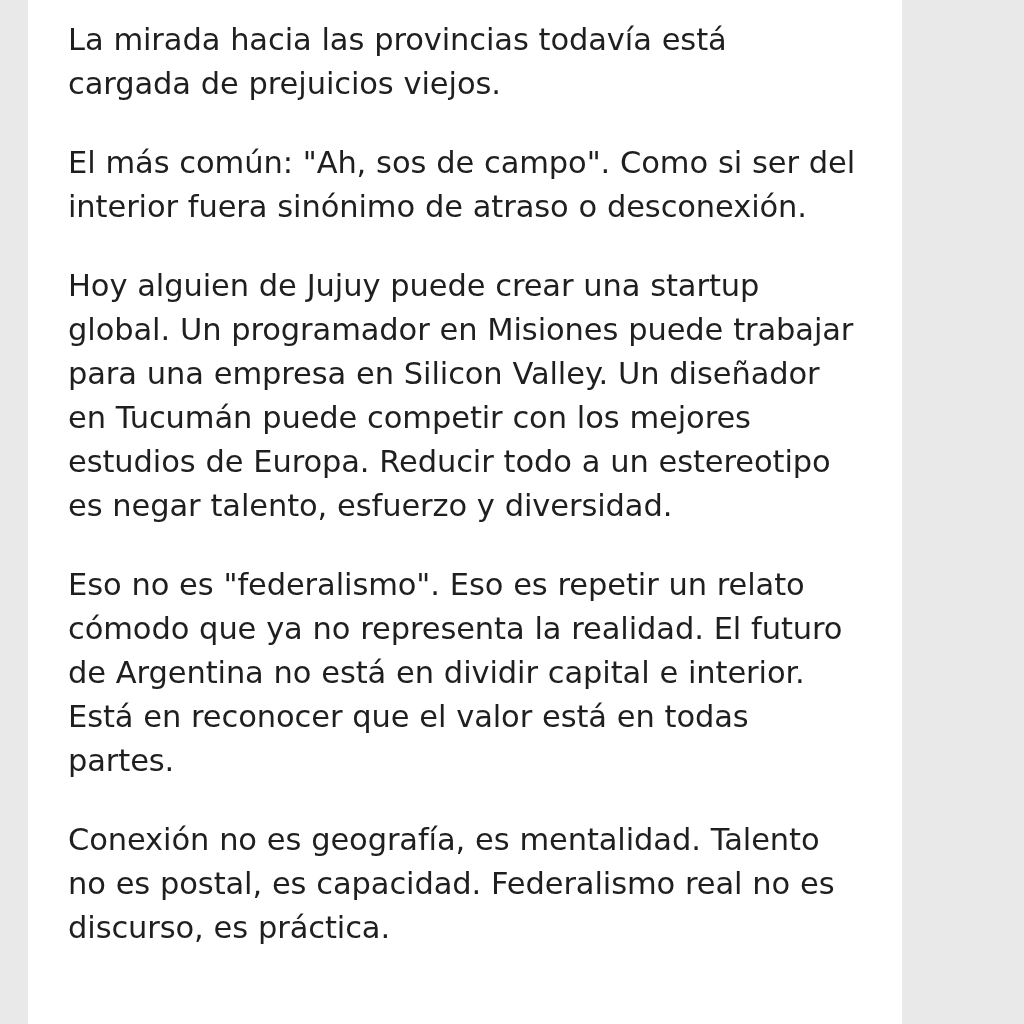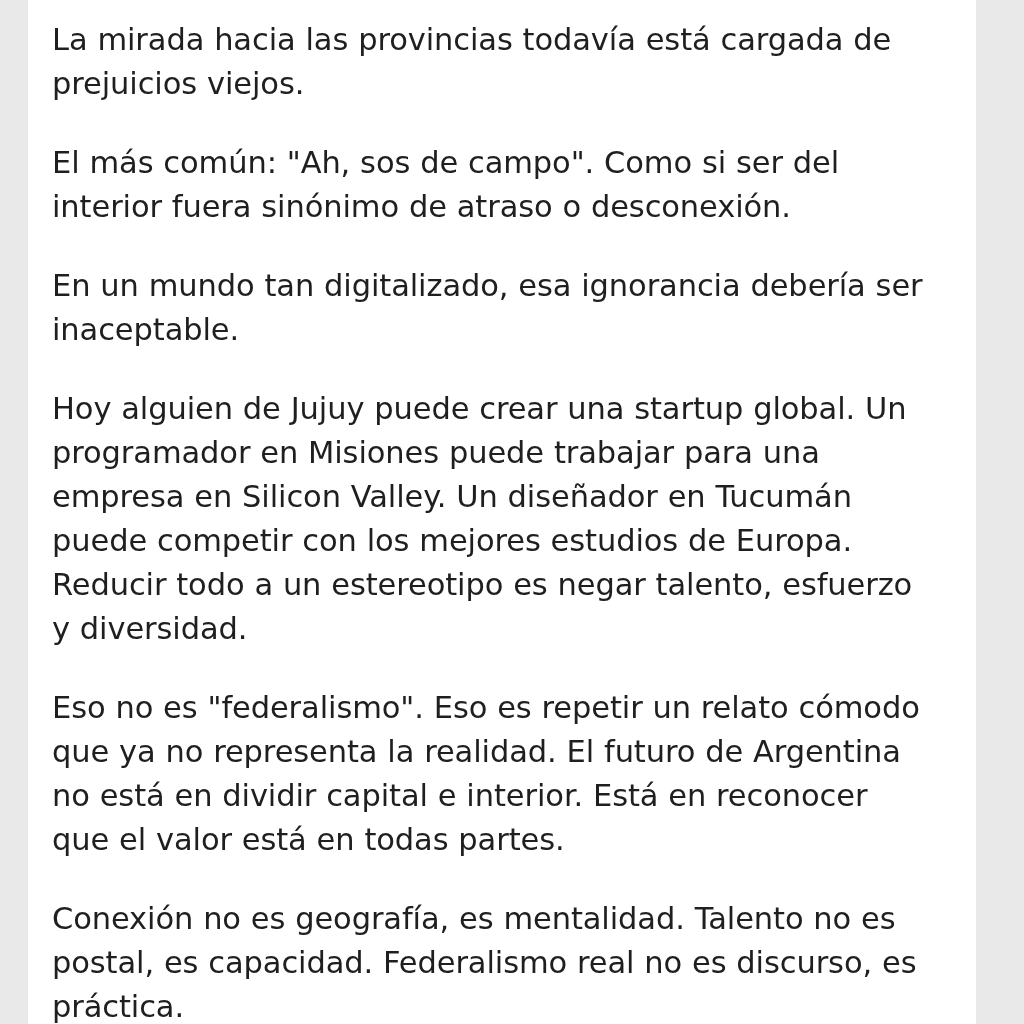--- a/index.html
+++ b/index.html
@@ -33,25 +33,25 @@
     right: 0;
     top: 0;
     width: 40px;
     height: 1024px;
     background: #e9e9e9;
   }
   .card {
     position: absolute;
     left: 28px;
     top: 0;
-    width: 948px;
+    width: 874px;
     height: 1024px;
     background: #ffffff;
     box-sizing: border-box;
-    padding: 18px 44px 0 24px;
+    padding: 18px 44px 0 40px;
     overflow: hidden;
   }
   .article {
     color: #1f1f1f;
     font-size: 30.5px;
     line-height: 44px;
     letter-spacing: -0.1px;
     word-spacing: 0.3px;
   }
   .para {
@@ -68,20 +68,19 @@
 
 <div class="screen">
 
   <div class="left-gutter"></div>
   <div class="right-gutter"></div>
 
   <div class="card">
     <div class="article">
       <p class="para">La mirada hacia las provincias todavía está cargada de prejuicios viejos.</p>
       <p class="para">El más común: "Ah, sos de campo". Como si ser del interior fuera sinónimo de atraso o desconexión.</p>
-      <p class="para">En un mundo tan digitalizado, esa ignorancia debería ser inaceptable.</p>
       <p class="para">Hoy alguien de Jujuy puede crear una startup global. Un programador en Misiones puede trabajar para una empresa en Silicon Valley. Un diseñador en Tucumán puede competir con los mejores estudios de Europa. Reducir todo a un estereotipo es negar talento, esfuerzo y diversidad.</p>
       <p class="para">Eso no es "federalismo". Eso es repetir un relato cómodo que ya no representa la realidad. El futuro de Argentina no está en dividir capital e interior. Está en reconocer que el valor está en todas partes.</p>
       <p class="para">Conexión no es geografía, es mentalidad. Talento no es postal, es capacidad. Federalismo real no es discurso, es práctica.</p>
     </div>
   </div>
 
 </div>
 
 </body></html>

